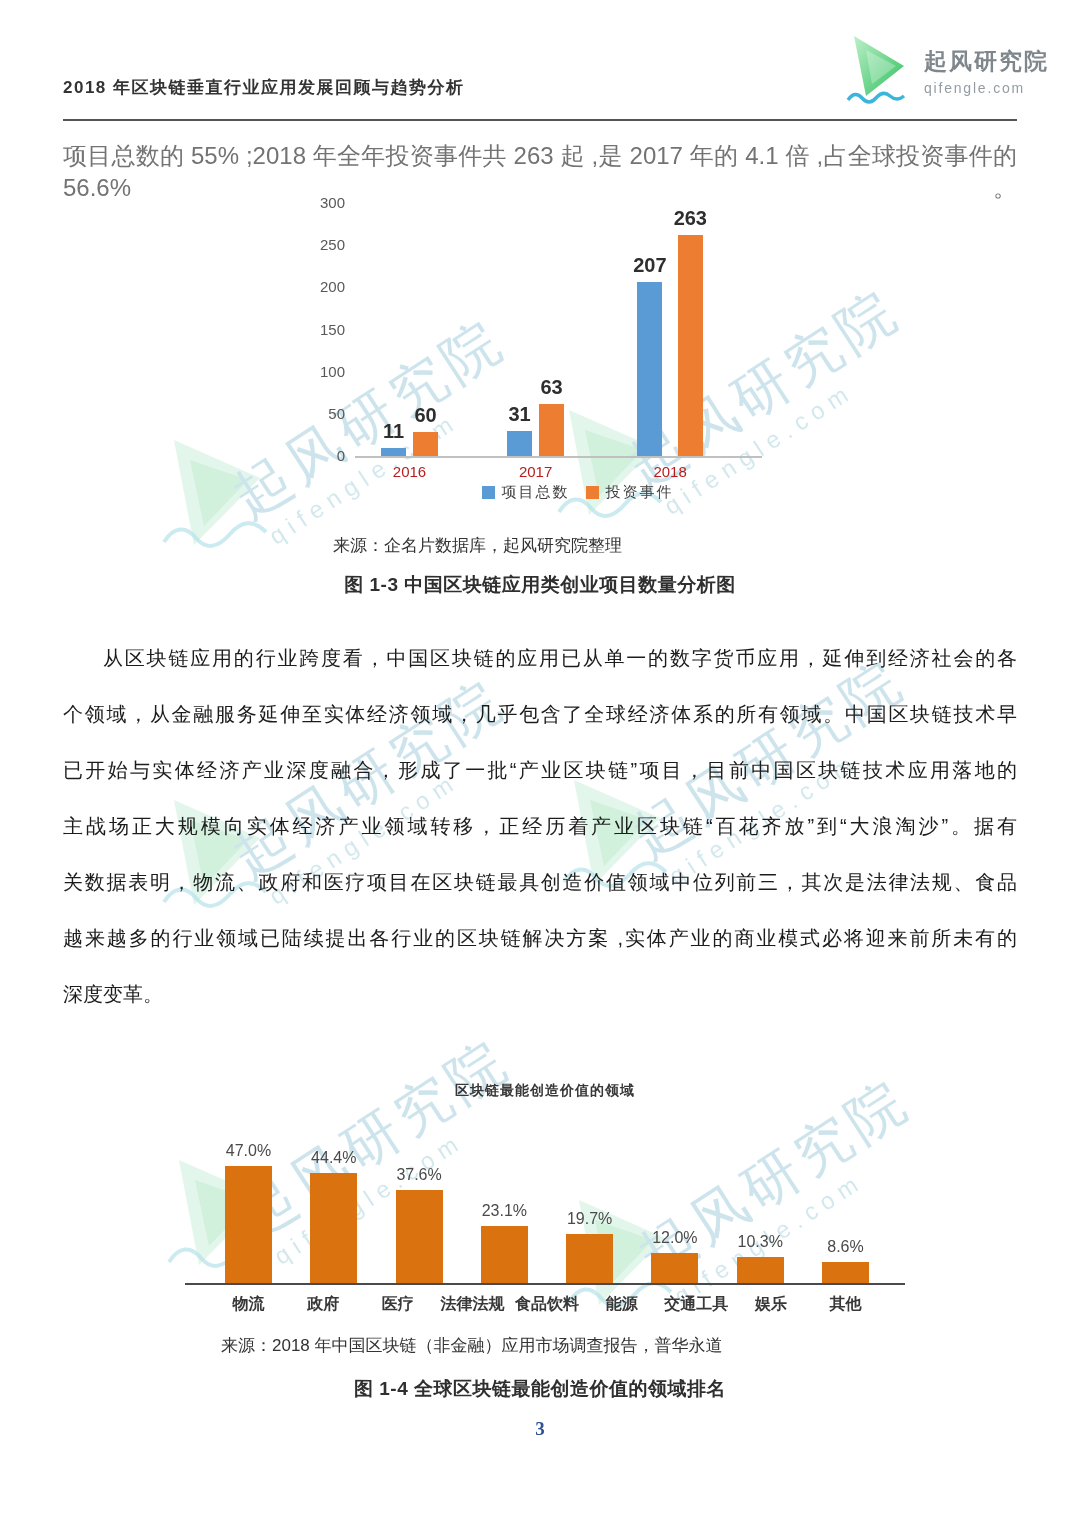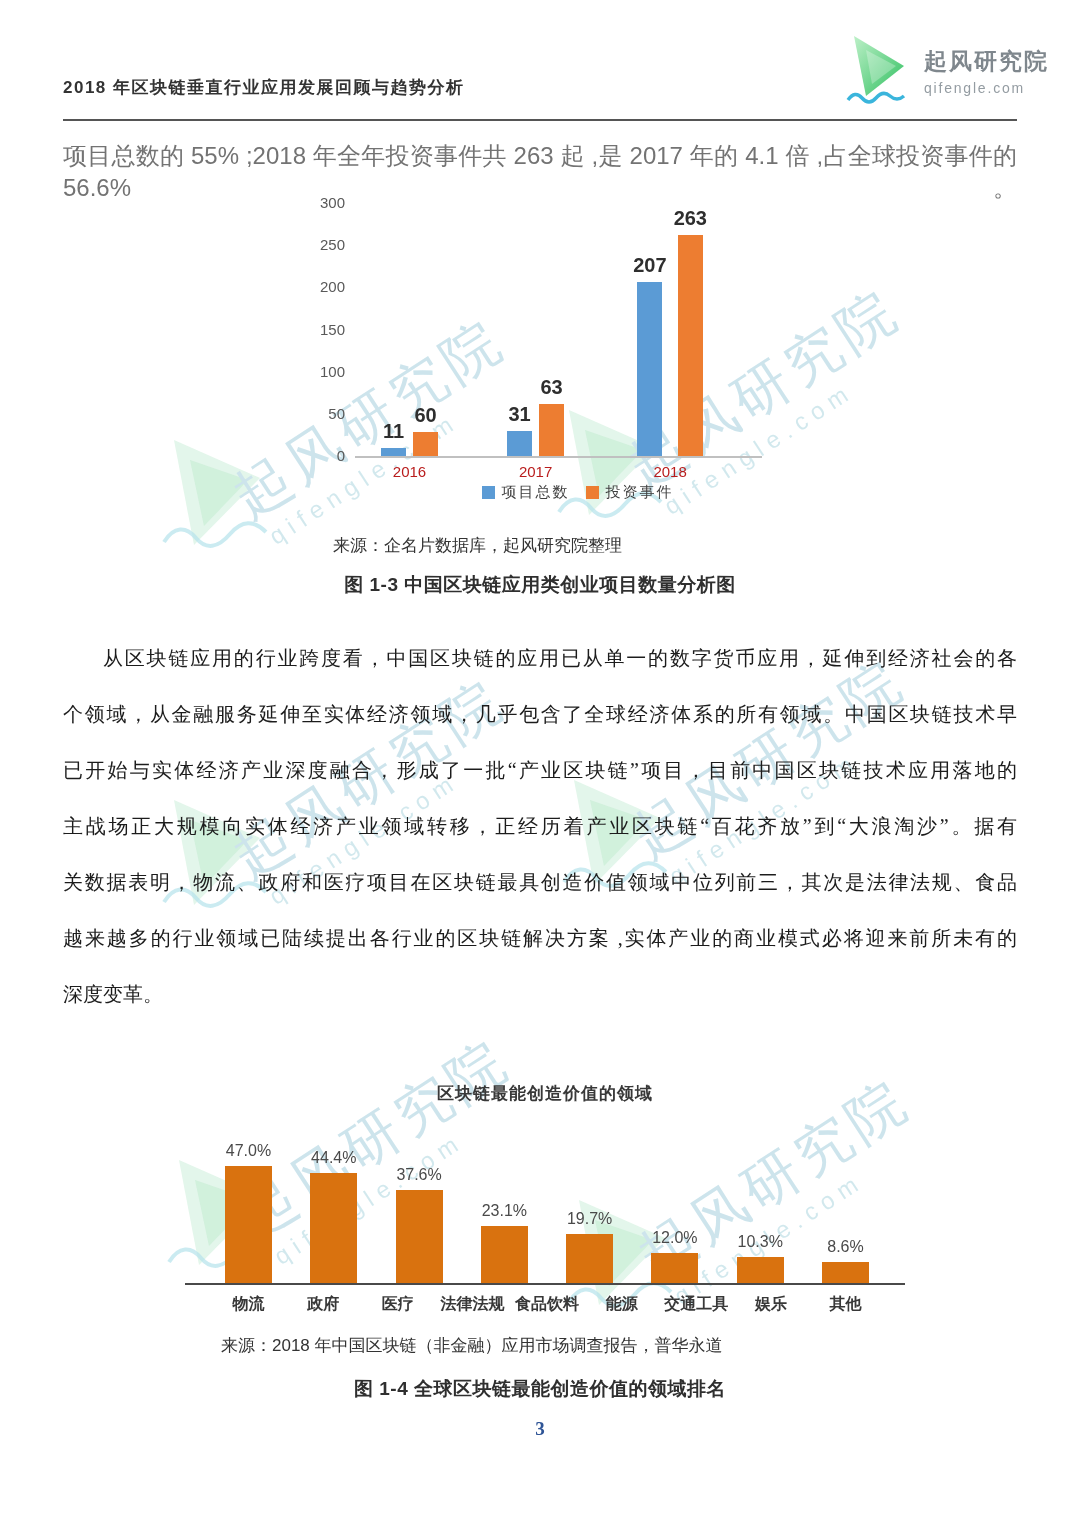--- a/index.html
+++ b/index.html
@@ -45,27 +45,27 @@
   .src2{left:215px;top:1334px;margin-left:6px;}
   .cap{position:absolute;left:0;width:100%;text-align:center;font-size:19px;color:#2f2f2f;
        font-weight:600;letter-spacing:.5px;z-index:2;}
   .cap1{top:572px;}
   .cap2{top:1376px;}
   .pagenum{position:absolute;top:1418px;width:100%;text-align:center;z-index:2;
            font-family:"Liberation Serif","DejaVu Serif",serif;font-size:19px;font-weight:bold;color:#2e5496;}
 
   
   .body-text{position:absolute;left:63px;top:630px;width:954px;font-size:20px;color:#1c1c1c;z-index:2;}
-  .bline{height:56px;line-height:56px;text-align:justify;text-align-last:justify;overflow:hidden;font-family:Liberation Serif, serif;}
+  .bline{height:56px;line-height:56px;text-align:justify;text-align-last:justify;overflow:hidden;}
   .bline.first{text-indent:2em;}
   .bline.last{text-align-last:left;}
 
   
   .chart2{position:absolute;left:185px;top:1082px;width:720px;z-index:2;}
-  .c2-title{text-align:center;font-size:17px;font-weight:bold;color:#383838;letter-spacing:1px;height:20px;}
+  .c2-title{text-align:center;font-size:14px;font-weight:bold;color:#383838;letter-spacing:1px;height:20px;}
   .c2-bars{height:180px;display:flex;justify-content:space-between;align-items:flex-end;
            padding:0 27px 0 31px;border-bottom:2px solid #4a4a4a;margin-top:3px;box-sizing:border-box;}
   .c2wrap{width:65px;display:flex;flex-direction:column;align-items:center;justify-content:flex-end;}
   .c2val{font-size:16px;color:#4a4a4a;margin-bottom:6px;white-space:nowrap;}
   .c2bar{width:47px;}
   .c2-cats{display:flex;justify-content:space-between;padding:0 27px 0 31px;margin-top:9px;box-sizing:border-box;}
   .c2cat{width:65px;text-align:center;font-size:16px;color:#383838;font-weight:600;white-space:nowrap;}
 </style>
 </head>
 <body>

